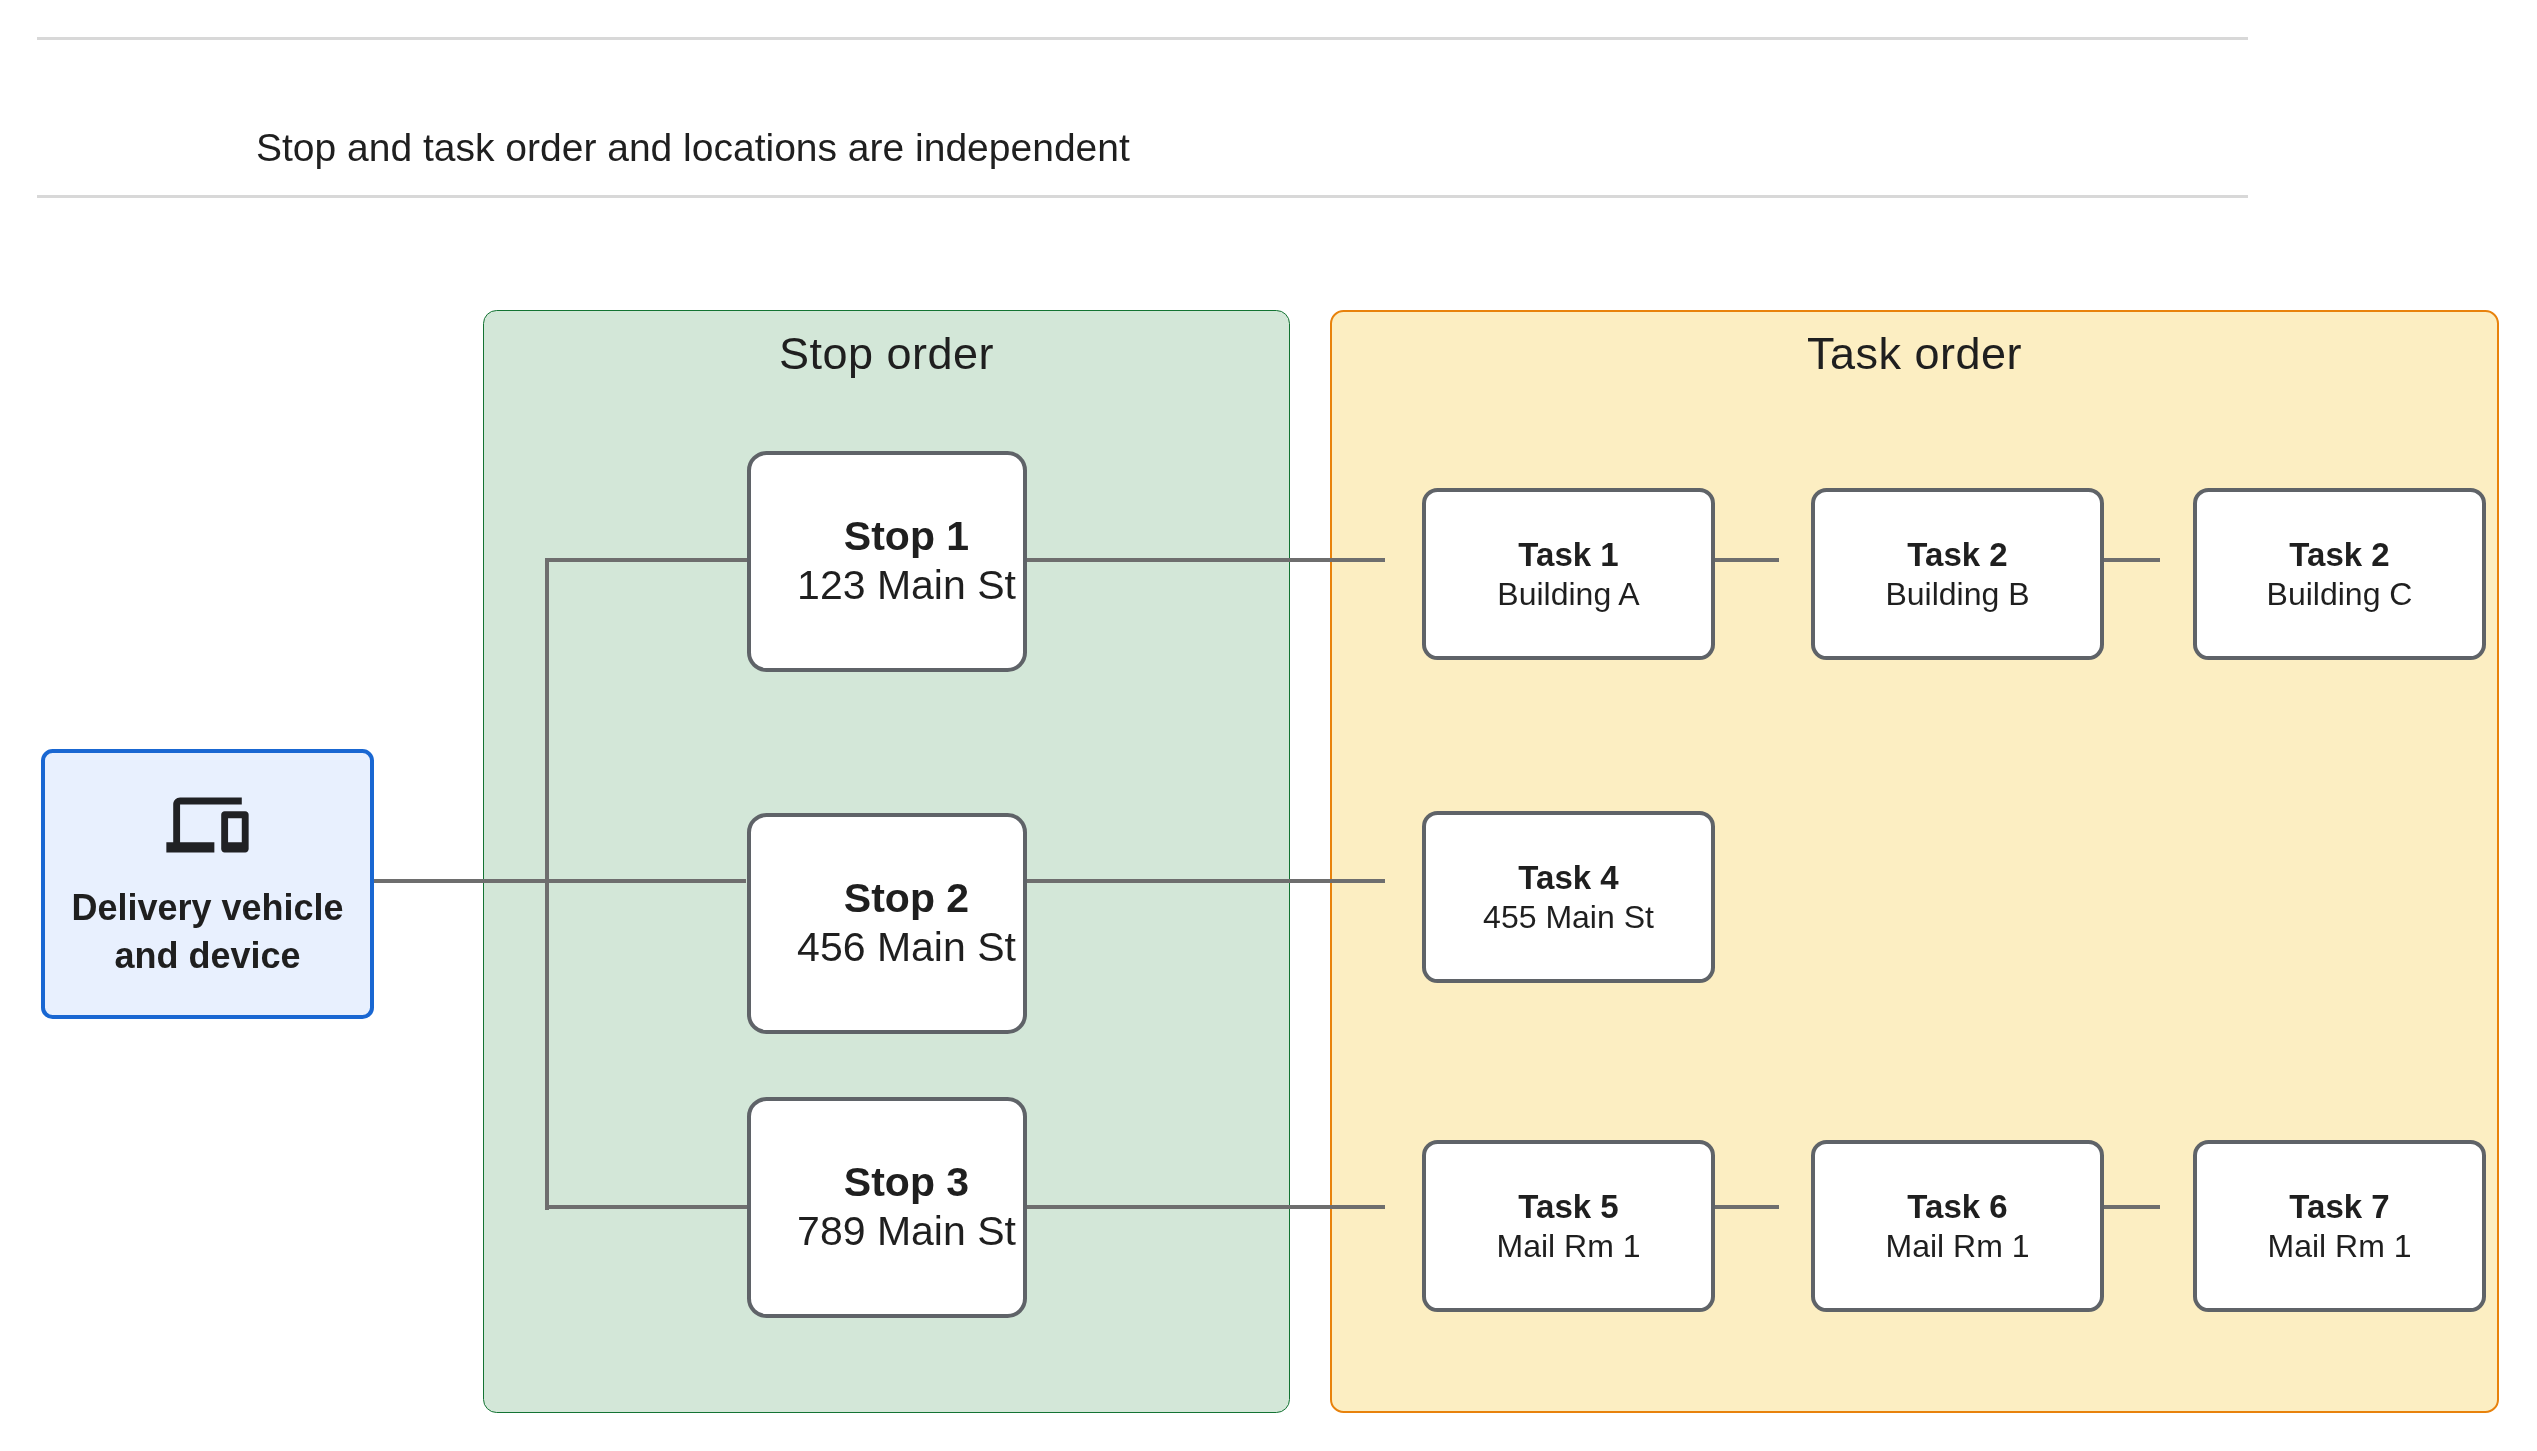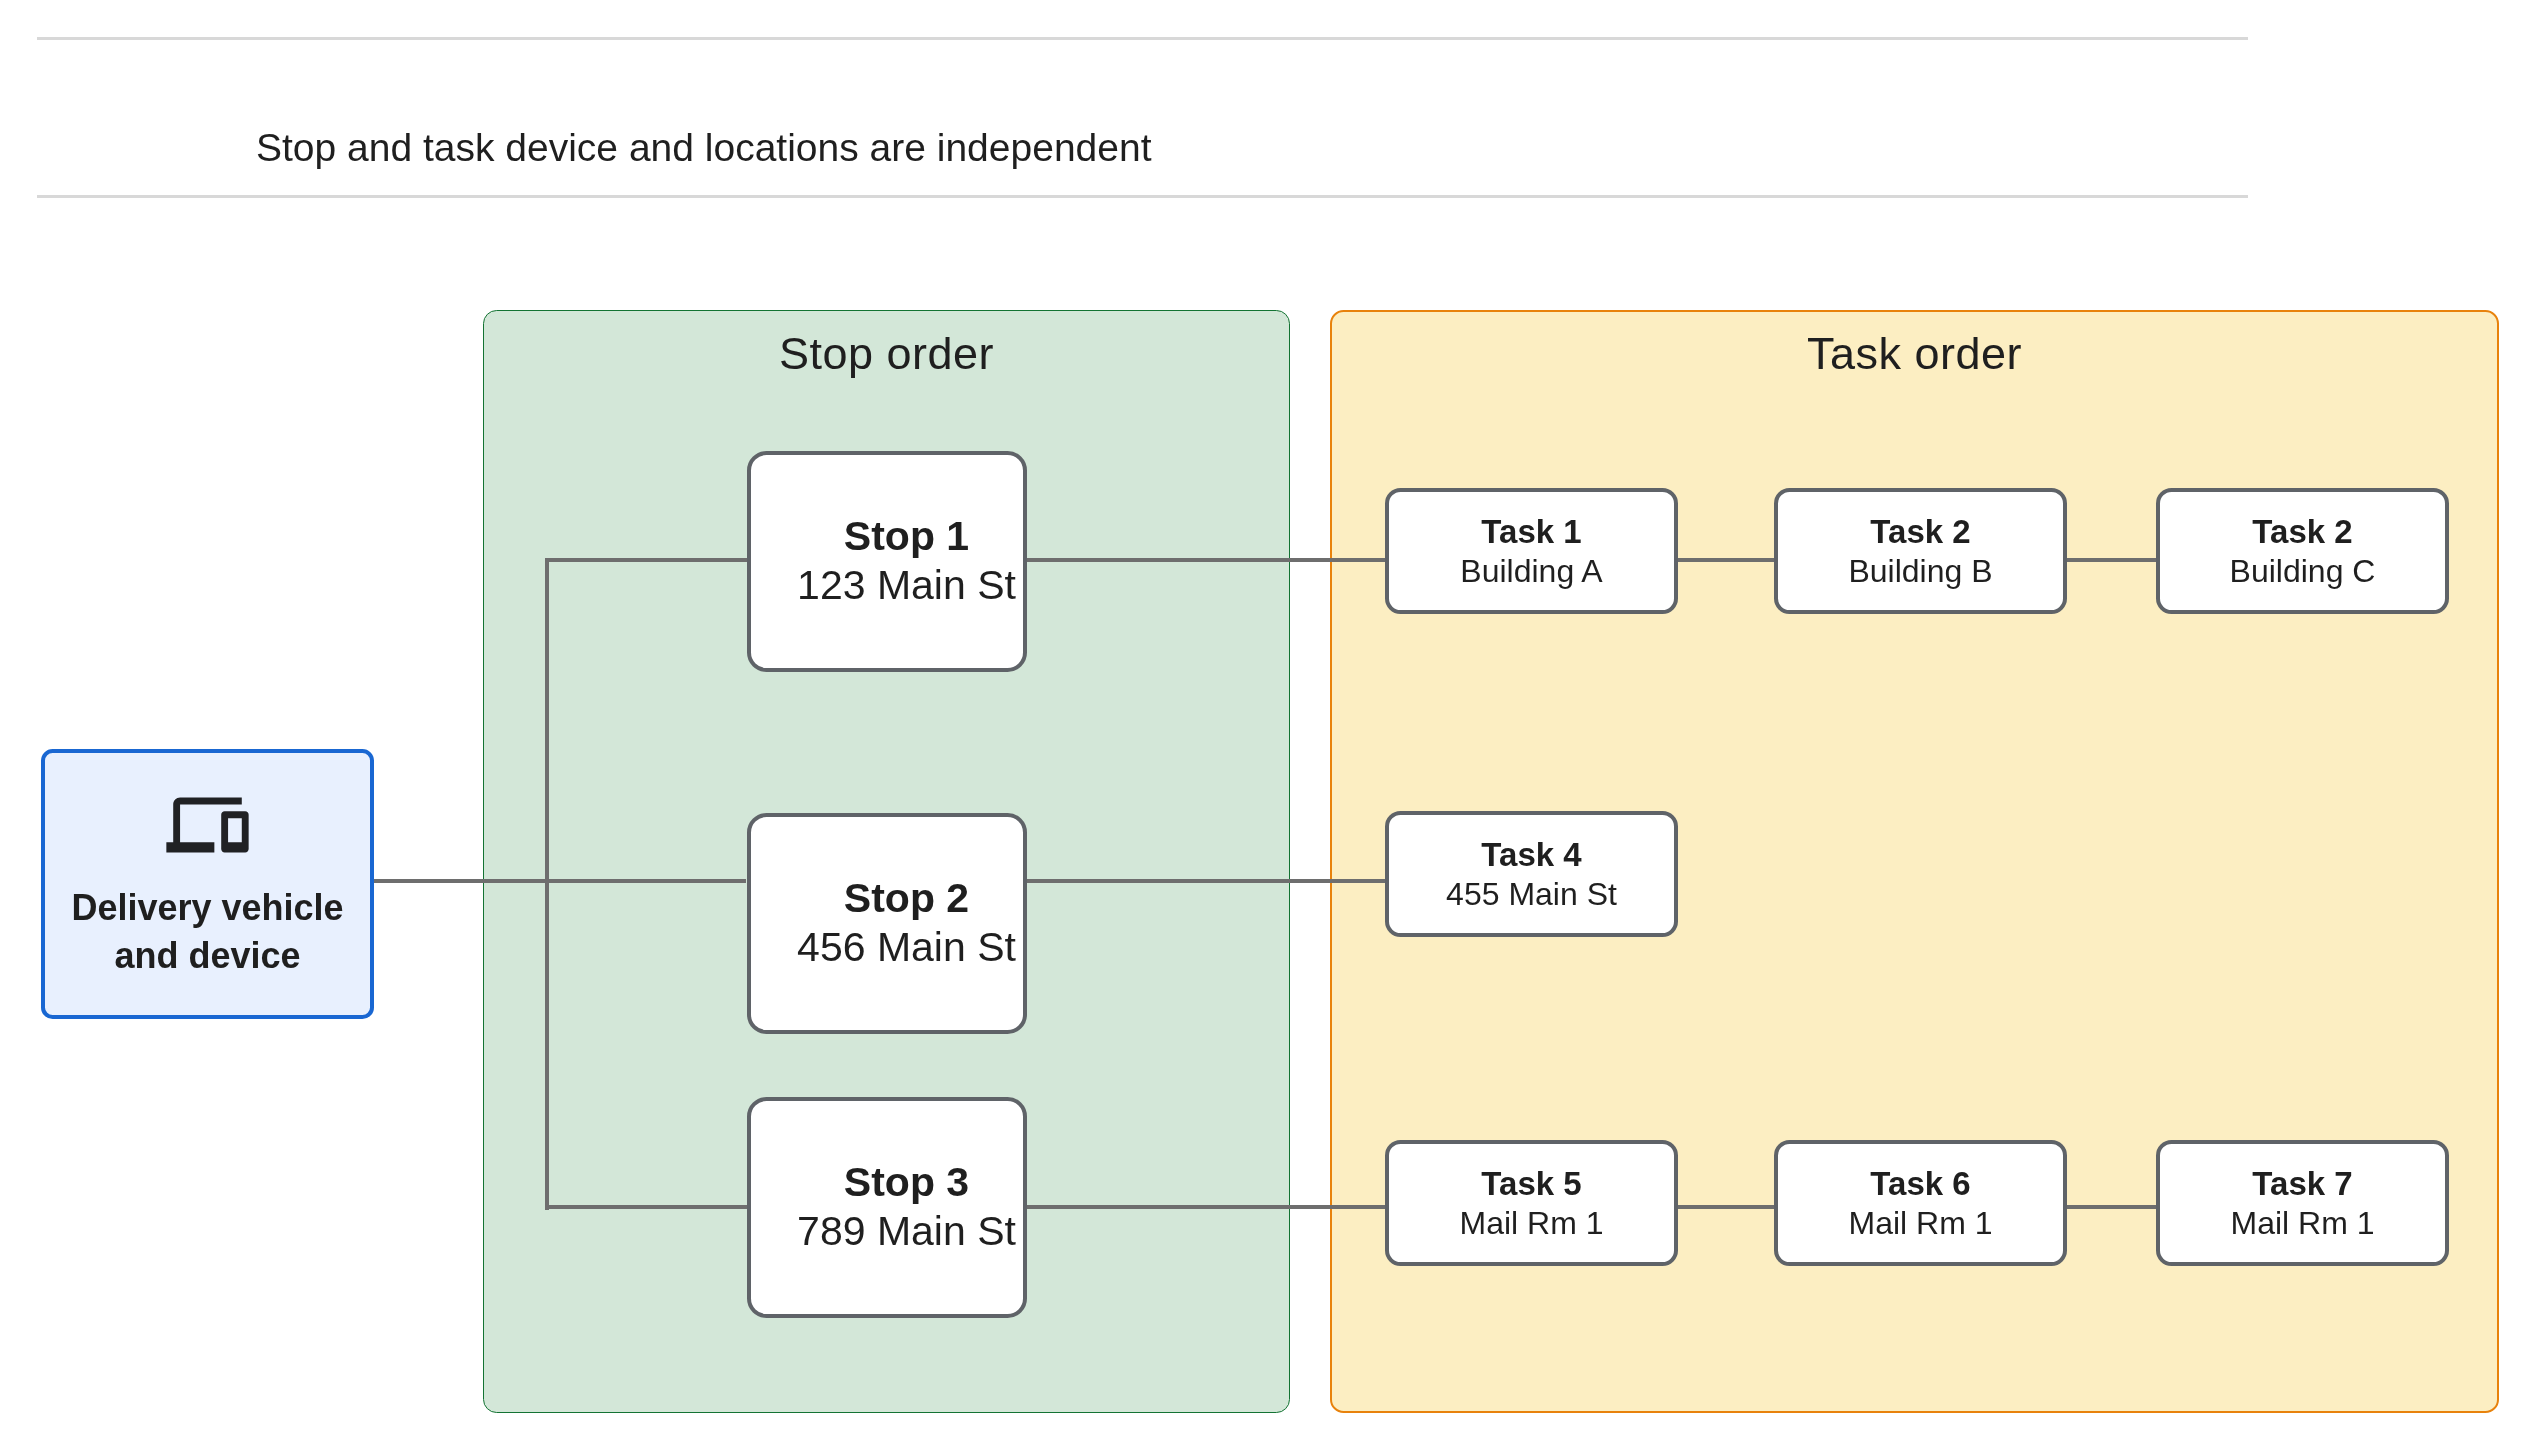--- a/index.html
+++ b/index.html
@@ -17,36 +17,36 @@
   .panel-title{position:absolute;left:0;right:0;top:328px;text-align:center;font-size:45px;font-weight:500;letter-spacing:0.5px;}
 
   .edge{position:absolute;background:var(--edge,#6e6e6e);z-index:2;}
 
   .node{position:absolute;z-index:3;box-sizing:border-box;background:#ffffff;
         border:4.8px solid var(--node-border,#5f6368);display:flex;flex-direction:column;
         align-items:center;justify-content:center;text-align:center;}
   .node.stop{width:280px;height:221px;border-radius:19.4px;gap:3.9px;padding-left:39px;}
   .node.stop .node-name{font-size:41px;font-weight:700;line-height:1.1;}
   .node.stop .node-sub{font-size:41px;font-weight:400;line-height:1.1;}
-  .node.task{width:293px;height:126px;border-radius:15.5px;gap:7.8px;}
+  .node.task{width:293px;height:172px;border-radius:15.5px;gap:7.8px;margin-left:37px;}
   .node.task .node-name{font-size:33px;font-weight:700;line-height:1;}
   .node.task .node-sub{font-size:32px;font-weight:400;line-height:1;}
 
   .node.source{left:41px;top:749px;width:333px;height:270px;border-radius:11.6px;
         background:var(--blue-fill,#e8f0fe);border:4.8px solid var(--blue-border,#1967d2);gap:23px;align-items:center;}
   .node.source .source-label{font-size:36px;font-weight:700;line-height:1.33;padding:0 13.6px;}
   .node.source svg{display:block;}
 </style>
 </head>
 <body>
 
 <div class="canvas">
 
   <div class="divider" style="left:37px;top:37px;width:2211px;"></div>
-  <div class="hdr-sub">Stop and task device and locations are independent</div>
+  <div class="hdr-sub">Stop and task order and locations are independent</div>
   <div class="divider" style="left:37px;top:195px;width:2211px;"></div>
 
   <div class="panel green"></div>
   <div class="panel orange"></div>
   <div class="panel-title" style="left:483px;right:auto;width:807px;">Stop order</div>
   <div class="panel-title" style="left:1330px;right:auto;width:1169px;">Task order</div>
 
   <div class="edge" style="left:373px;top:879px;width:373px;height:3.9px;"></div>
   <div class="edge" style="left:545px;top:558px;width:3.9px;height:652px;"></div>
   <div class="edge" style="left:545px;top:558px;width:202px;height:3.9px;"></div>

